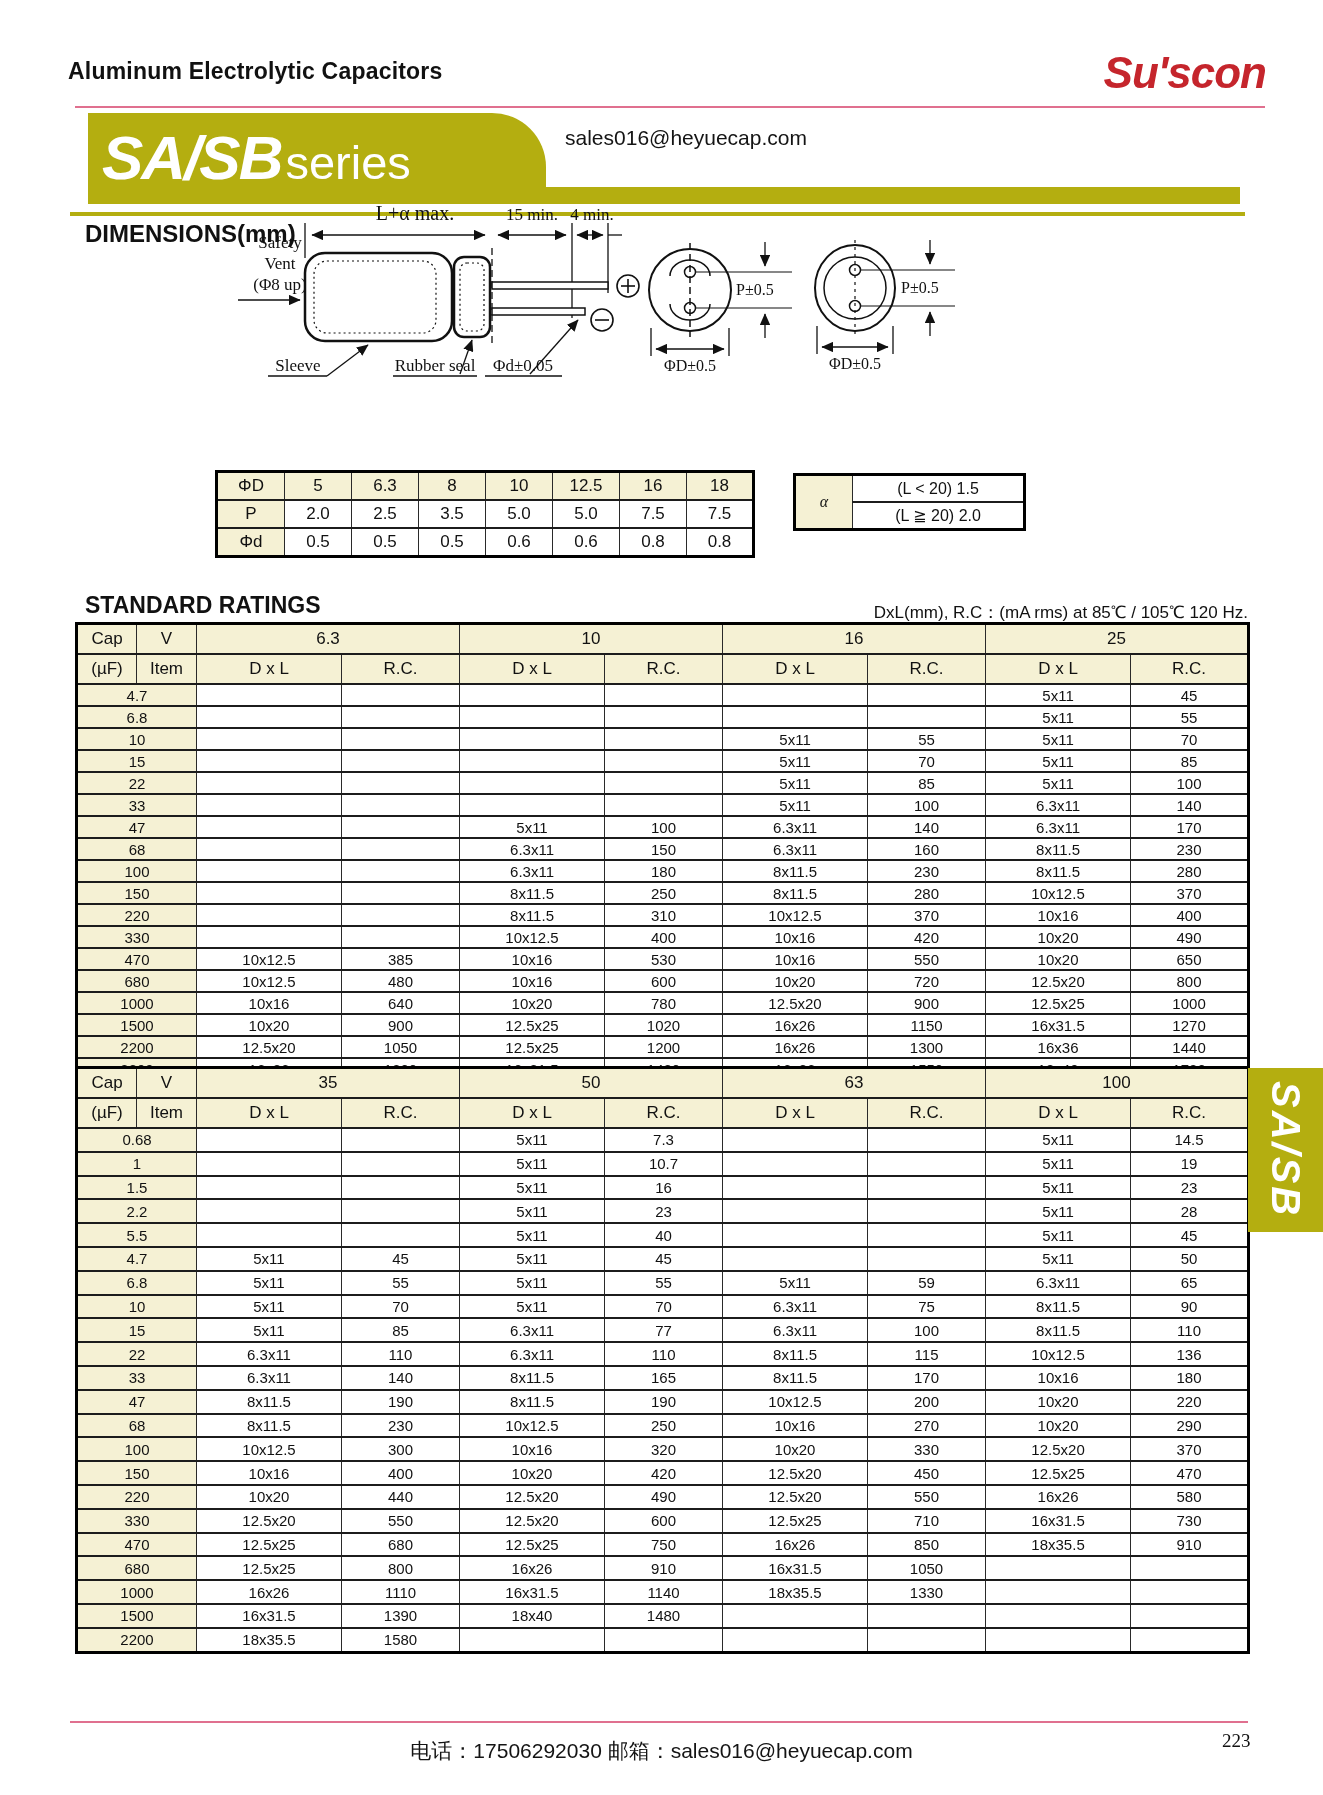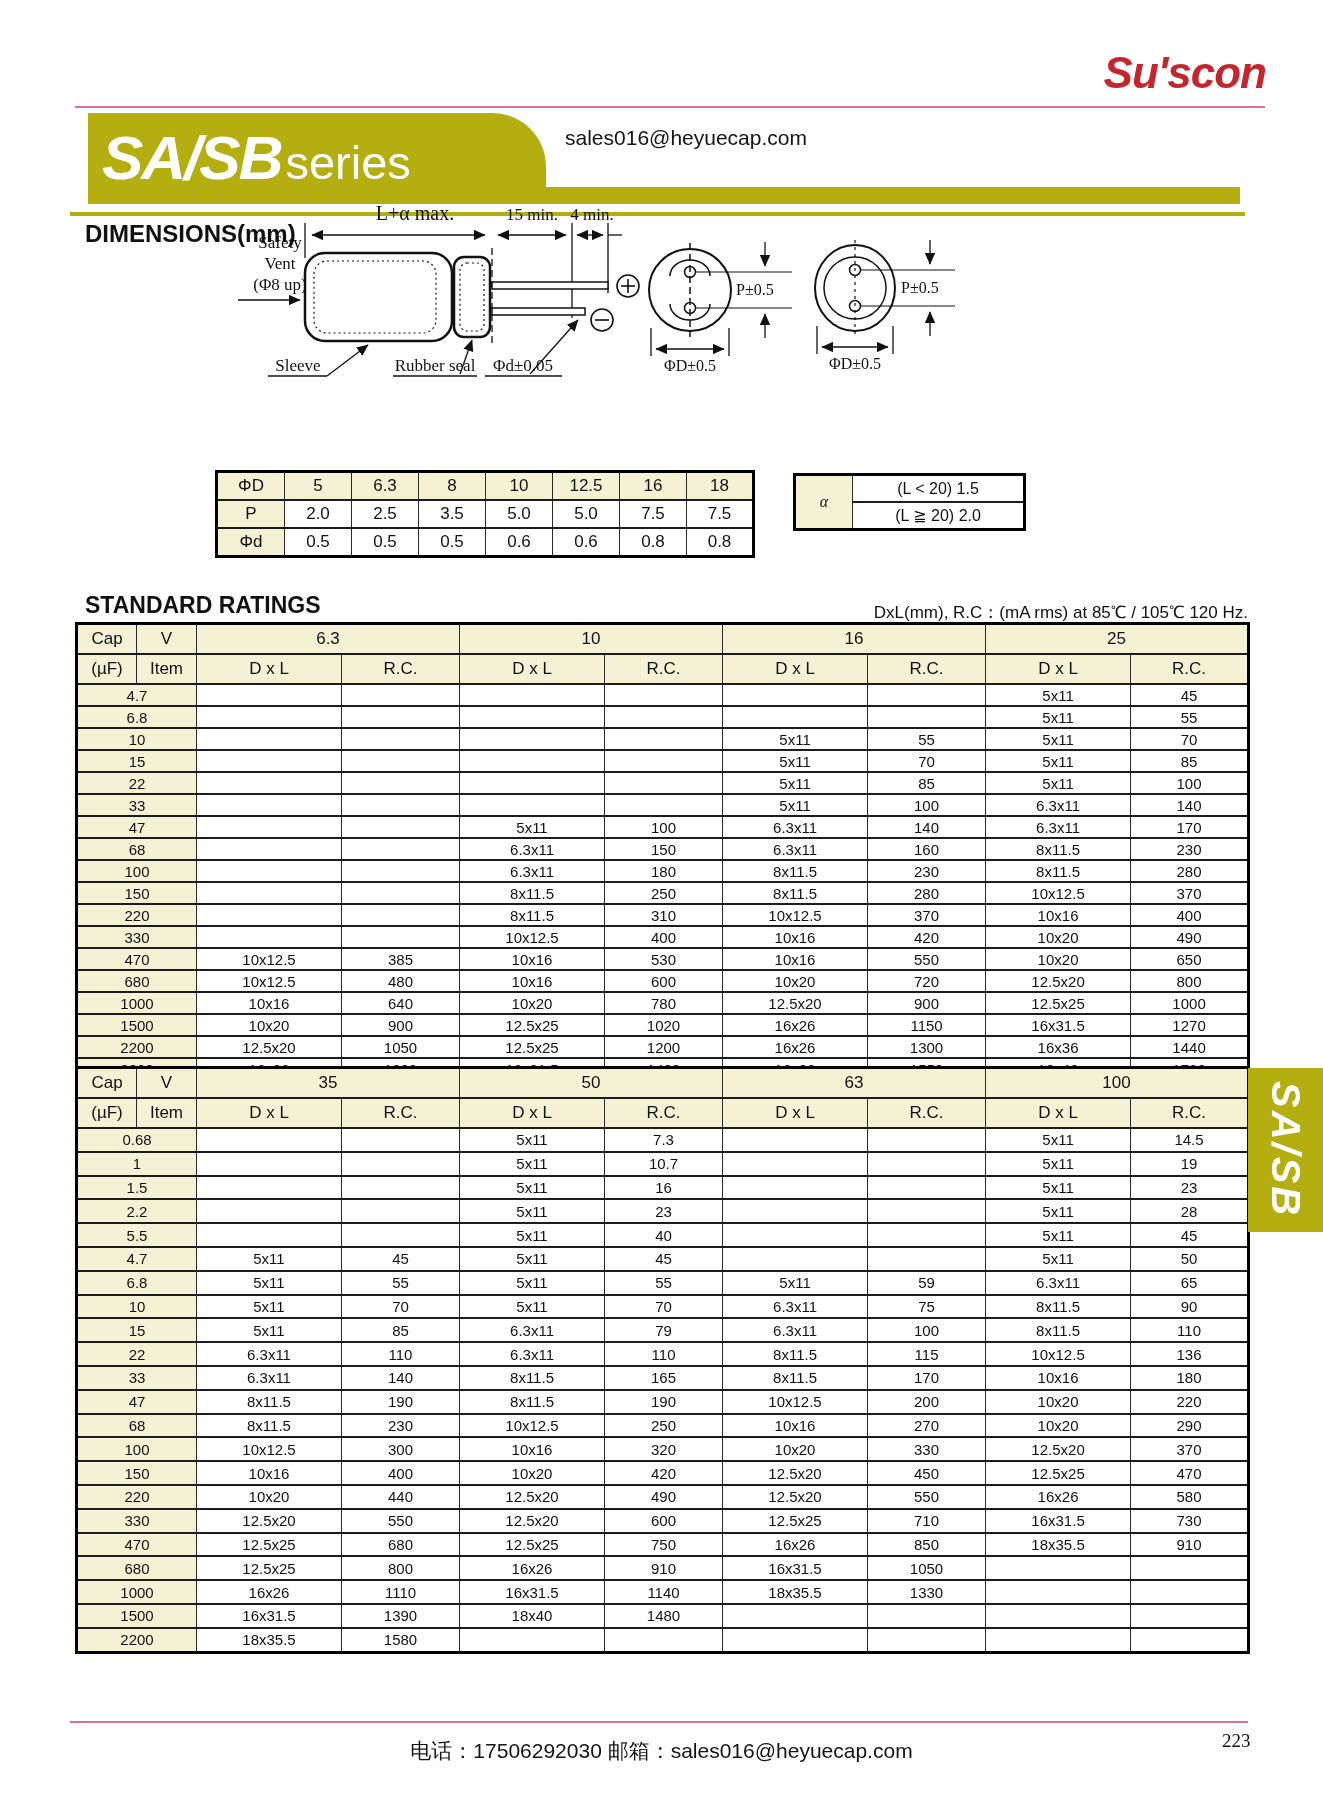--- a/index.html
+++ b/index.html
@@ -69,20 +69,21 @@
   }
   .rule-pink-bottom{left:70px;top:1721px;width:1178px;height:2px;background:var(--pink);}
   .footer-contact{left:0;width:1323px;top:1737px;text-align:center;font-size:21px;color:#141414;}
   .page-number{left:1222px;top:1730px;font-size:19px;font-family:"Liberation Serif",serif;}
 </style>
 </head>
 <body>
 
 <div class="page">
 
+  <div class="abs doc-title">Aluminum Electrolytic Capacitors</div>
   <div class="abs brand">Su'scon</div>
   <div class="abs rule-pink-top"></div>
 
   <div class="abs banner-block">
     <span class="banner-series">SA/SB</span>
     <span class="banner-suffix">series</span>
   </div>
   <div class="abs banner-strip"></div>
   <div class="abs banner-email">sales016@heyuecap.com</div>
   <div class="abs rule-yellow"></div>
@@ -616,21 +617,21 @@
           <td>6.3x11</td>
           <td>75</td>
           <td>8x11.5</td>
           <td>90</td>
         </tr>
         <tr>
           <td colspan="2" class="cap">15</td>
           <td>5x11</td>
           <td>85</td>
           <td>6.3x11</td>
-          <td>79</td>
+          <td>77</td>
           <td>6.3x11</td>
           <td>100</td>
           <td>8x11.5</td>
           <td>110</td>
         </tr>
         <tr>
           <td colspan="2" class="cap">22</td>
           <td>6.3x11</td>
           <td>110</td>
           <td>6.3x11</td>

